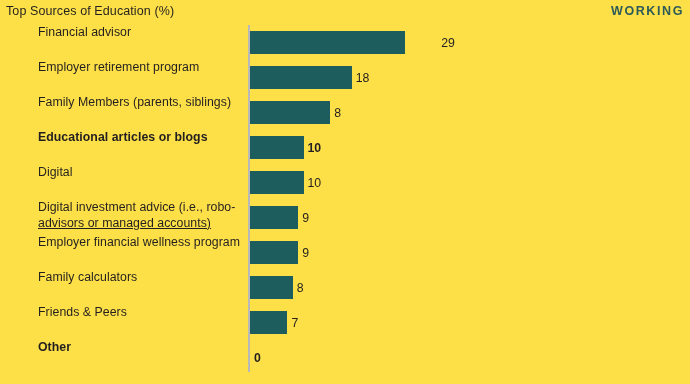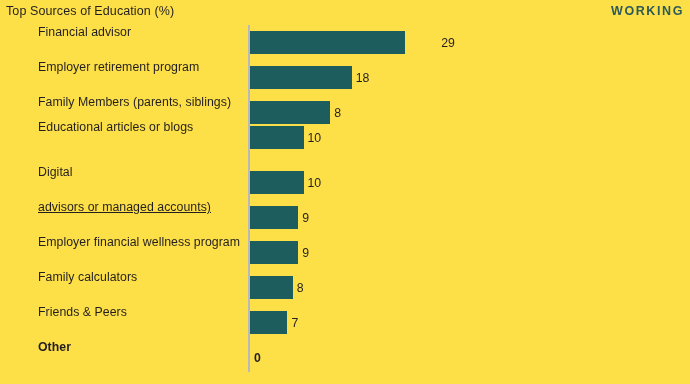--- a/index.html
+++ b/index.html
@@ -136,40 +136,41 @@
         </div>
         <div class="bar-row" style="top: 70px;">
           <div class="row-label">
             <span>Family Members (parents, siblings)</span>
           </div>
           <div class="bar-track">
             <div class="bar" style="width: 80.25px; background: rgb(29, 93, 93);"></div>
             <div class="bar-value" style="left: 80.25px;">8</div>
           </div>
         </div>
-        <div class="bar-row" style="top: 95px;">
+        <div class="bar-row" style="top: 105px; font-weight: bold;">
           <div class="row-label">
             <span>Educational articles or blogs</span>
           </div>
           <div class="bar-track">
             <div class="bar" style="width: 53.5px; background: rgb(29, 93, 93);"></div>
             <div class="bar-value" style="left: 53.5px;">10</div>
           </div>
         </div>
         <div class="bar-row" style="top: 140px;">
           <div class="row-label">
             <span>Digital</span>
           </div>
           <div class="bar-track">
             <div class="bar" style="width: 53.5px; background: rgb(29, 93, 93);"></div>
             <div class="bar-value" style="left: 53.5px;">10</div>
           </div>
         </div>
         <div class="bar-row" style="top: 175px;">
           <div class="row-label">
+            <span>Digital investment advice (i.e., robo-</span>
             <span class="line2">advisors or managed accounts)</span>
           </div>
           <div class="bar-track">
             <div class="bar" style="width: 48.15px; background: rgb(29, 93, 93);"></div>
             <div class="bar-value" style="left: 48.15px;">9</div>
           </div>
         </div>
         <div class="bar-row" style="top: 210px; text-decoration: underline;">
           <div class="row-label">
             <span>Employer financial wellness program</span>

